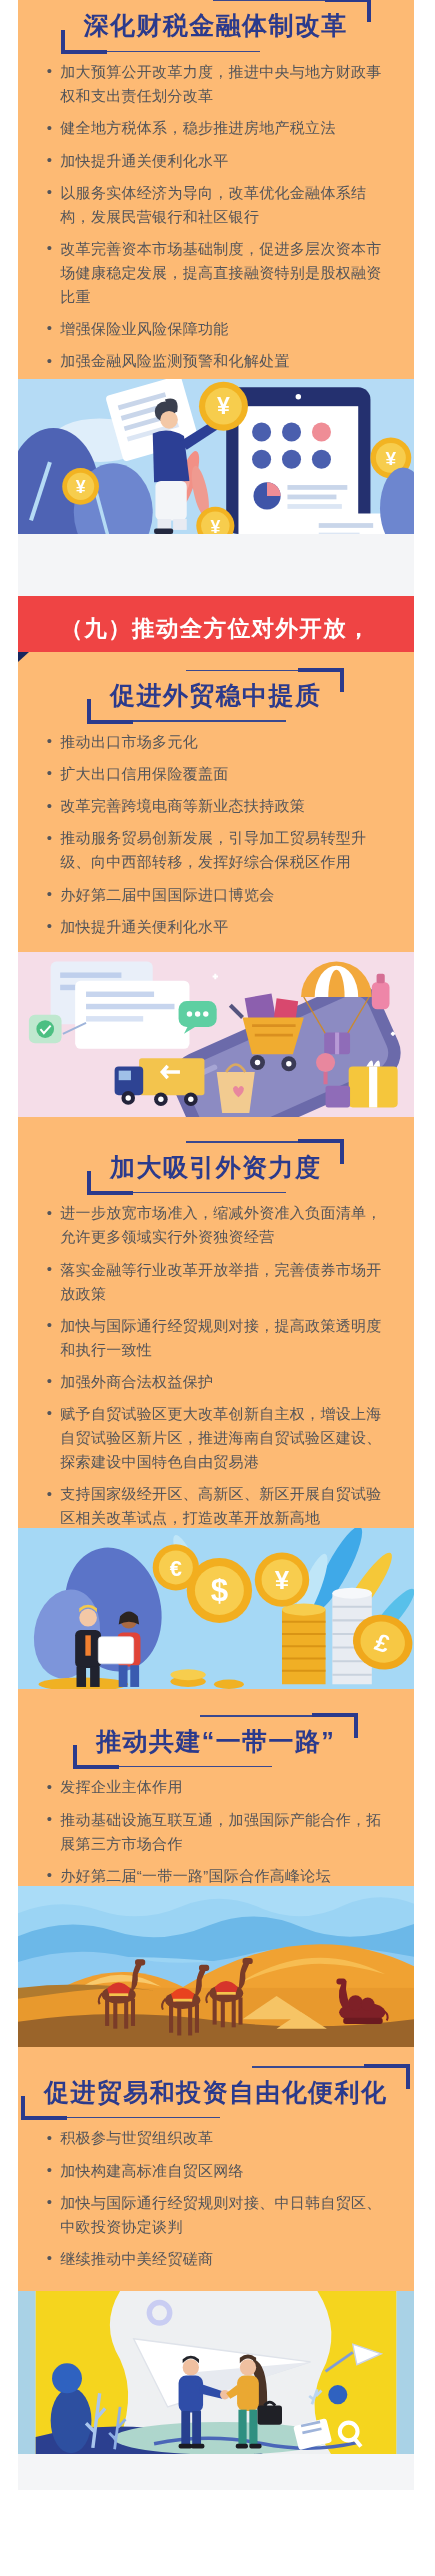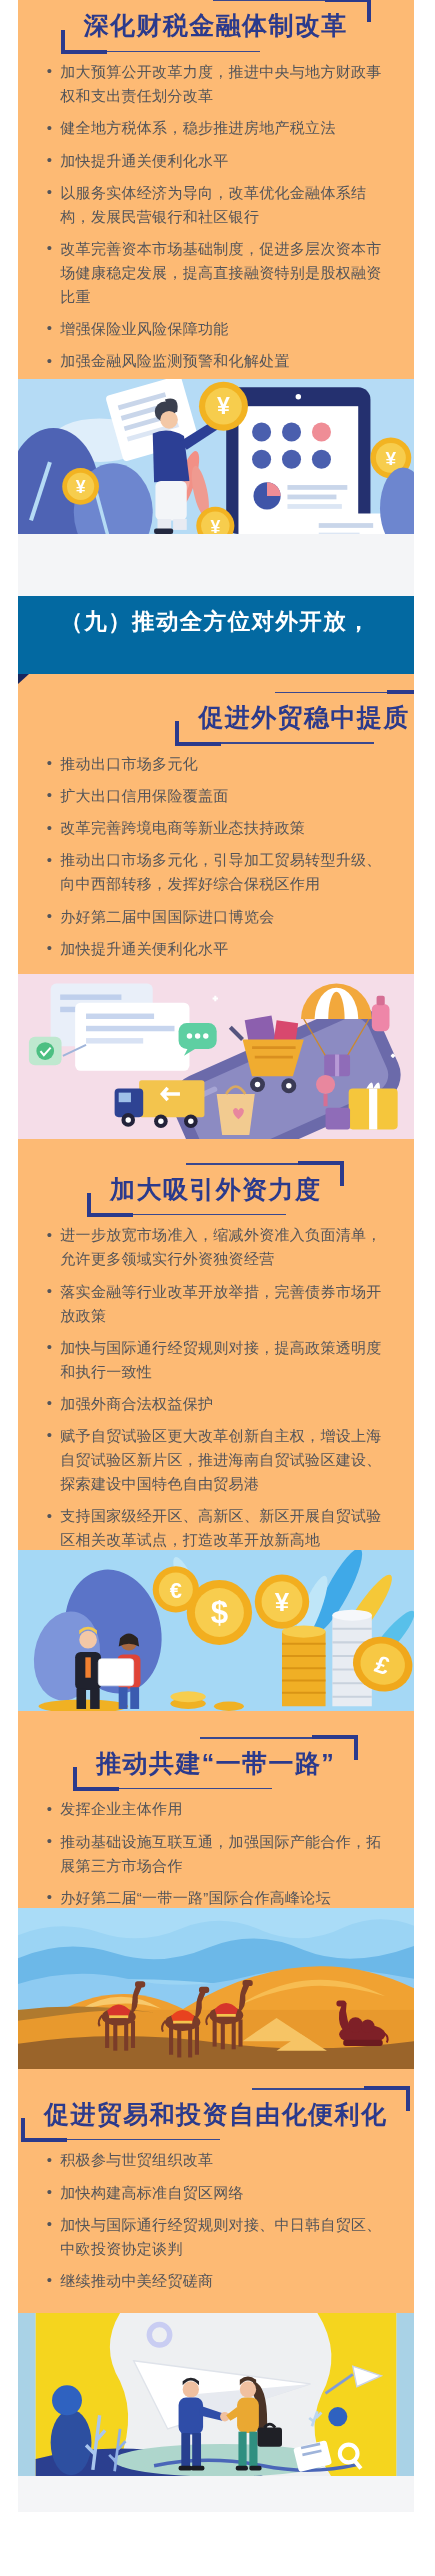--- a/index.html
+++ b/index.html
@@ -18,21 +18,21 @@
   .panel--s2{height:300px;}
   .panel--s3{height:411px;}
   .panel--s4{height:197px;}
   .panel--s5{height:244px;}
   .spacer{height:62px;background:#f4f5f7;}
   .footer-strip{height:36px;background:#f4f5f7;}
 
   
   .sec-head{text-align:center;}
   .panel--s1 .sec-head{padding-top:6.8px;}
-  .panel--s2 .sec-head{padding-top:24.5px;text-align:right;}
+  .panel--s2 .sec-head{padding-top:24.5px;}
   .panel--s3 .sec-head{padding-top:31px;}
   .panel--s4 .sec-head{padding-top:33px;}
   .panel--s5 .sec-head{padding-top:26px;}
   .tbox{position:relative;display:inline-block;padding:2.7px 4.1px;}
   .sec-title{
     margin:0;font-size:25px;font-weight:bold;color:#2b3a8c;letter-spacing:1.4px;white-space:nowrap;
   }
   .tline-top{position:absolute;top:-6.8px;right:23px;width:116px;height:1.4px;background:#39488f;}
   .tcorner-tr{position:absolute;top:-8.9px;right:-19px;width:42px;height:20.4px;
     border-top:4.8px solid #2b3a8c;border-right:4.8px solid #2b3a8c;}
@@ -43,23 +43,23 @@
   
   .bullets{margin:15px 0 0 0;padding:0 17.7px 0 29px;list-style:none;}
   .bullets li{
     position:relative;padding-left:13.6px;margin-bottom:8.2px;
     font-size:15px;line-height:24px;color:#54555a;letter-spacing:0.3px;
   }
   .bullets li::before{content:"•";position:absolute;left:0;top:-0.7px;color:#54555a;}
 
   
   .banner{
-    position:relative;height:78px;background:#0369a1;color:#ffffff;
+    position:relative;height:56px;background:#ef4444;color:#ffffff;
     text-align:center;font-weight:bold;font-size:22.5px;line-height:31px;
-    letter-spacing:1.4px;padding-top:10px;box-sizing:border-box;
+    letter-spacing:1.4px;padding-top:17px;box-sizing:border-box;
   }
   .banner-notch{
     position:absolute;left:0;top:100%;width:0;height:0;
     border-top:10.2px solid #17265e;border-right:11px solid transparent;
   }
 
   
   .illo{display:block;}
   .illo svg{display:block;}
 </style>
@@ -184,21 +184,21 @@
           <span class="tcorner-tr"></span>
           <h2 class="sec-title">促进外贸稳中提质</h2>
           <span class="tline-bottom"></span>
           <span class="tcorner-bl"></span>
         </span>
       </div>
       <ul class="bullets">
         <li>推动出口市场多元化</li>
         <li>扩大出口信用保险覆盖面</li>
         <li>改革完善跨境电商等新业态扶持政策</li>
-        <li>推动出口市场多元化，引导加工贸易转型升级、向中西部转移，发挥好综合保税区作用</li>
+        <li>推动服务贸易创新发展，引导加工贸易转型升级、向中西部转移，发挥好综合保税区作用</li>
         <li>办好第二届中国国际进口博览会</li>
         <li>加快提升通关便利化水平</li>
       </ul>
     </section>
 
     <div class="illo">
       <svg width="396" height="165" viewBox="0 0 582 242" preserveAspectRatio="none">
         <rect width="582" height="242" fill="#f5dde8"></rect>
         <g>
           <rect x="48" y="14" width="150" height="92" rx="8" fill="#e9eff9"></rect>

